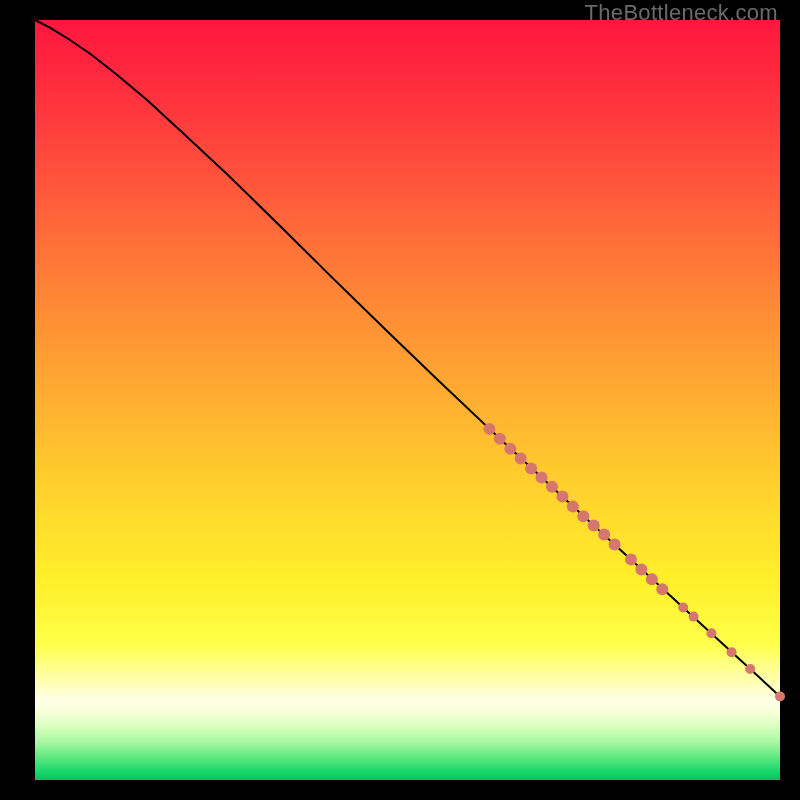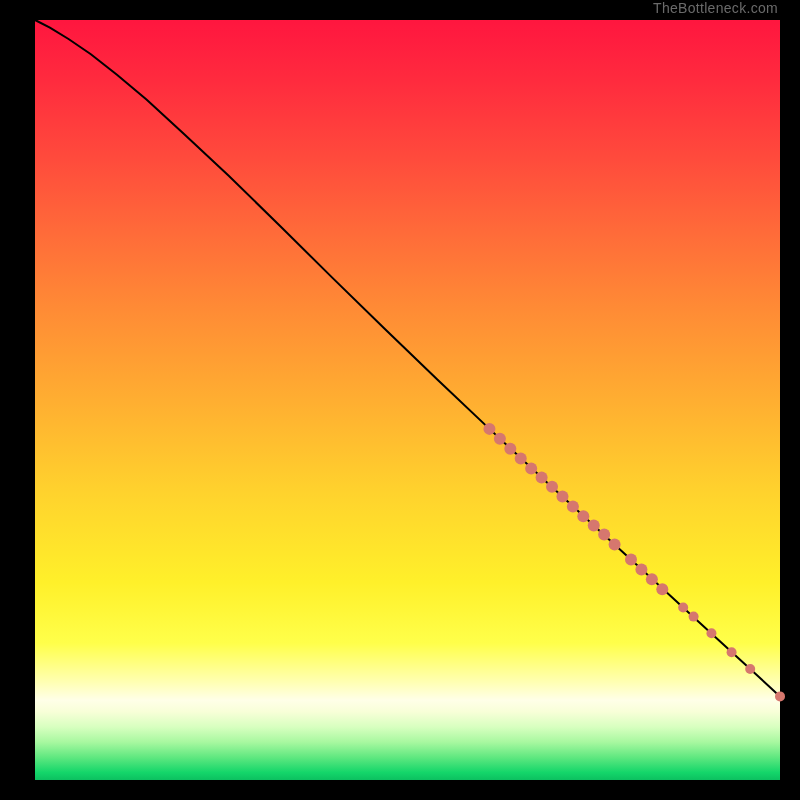--- a/index.html
+++ b/index.html
@@ -49,21 +49,21 @@
       #60e880 97%,
       #14d66a 99%,
       #0cc060 100%
     );
   }
   .watermark {
     position: absolute;
     top: 0px;
     right: 22px;
     color: #6a6a6a;
-    font-size: 14px;
+    font-size: 22px;
     font-weight: 500;
     letter-spacing: 0.3px;
     user-select: none;
   }
   svg {
     position: absolute;
     left: 0;
     top: 0;
     width: 100%;
     height: 100%;

